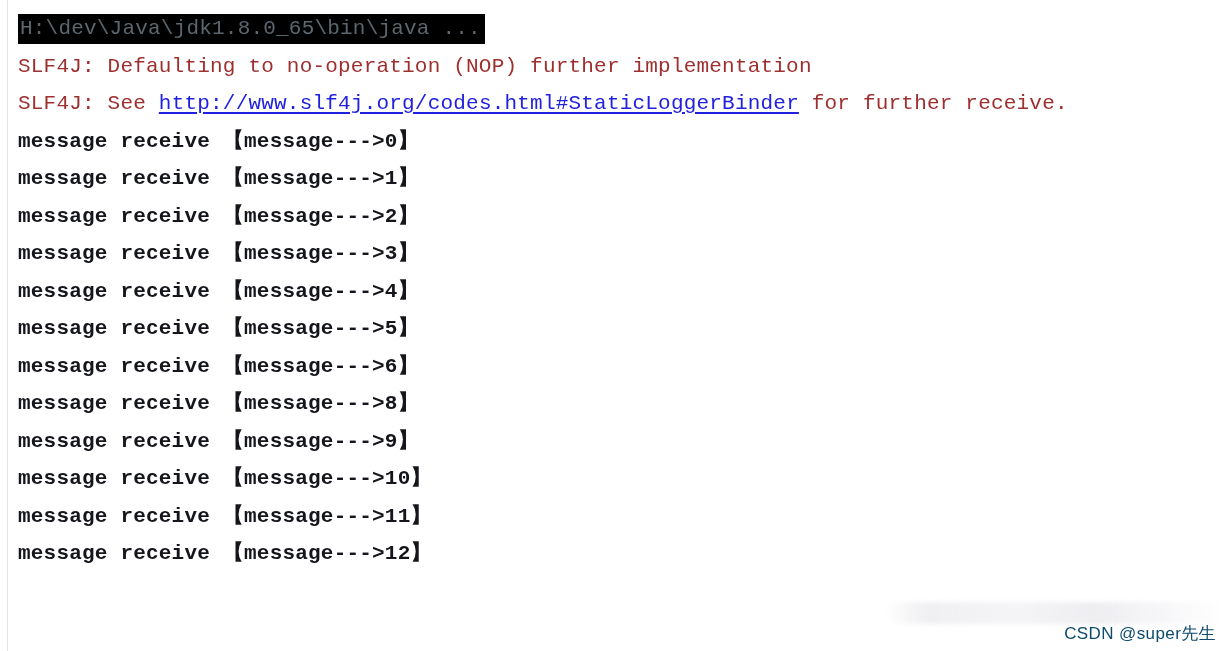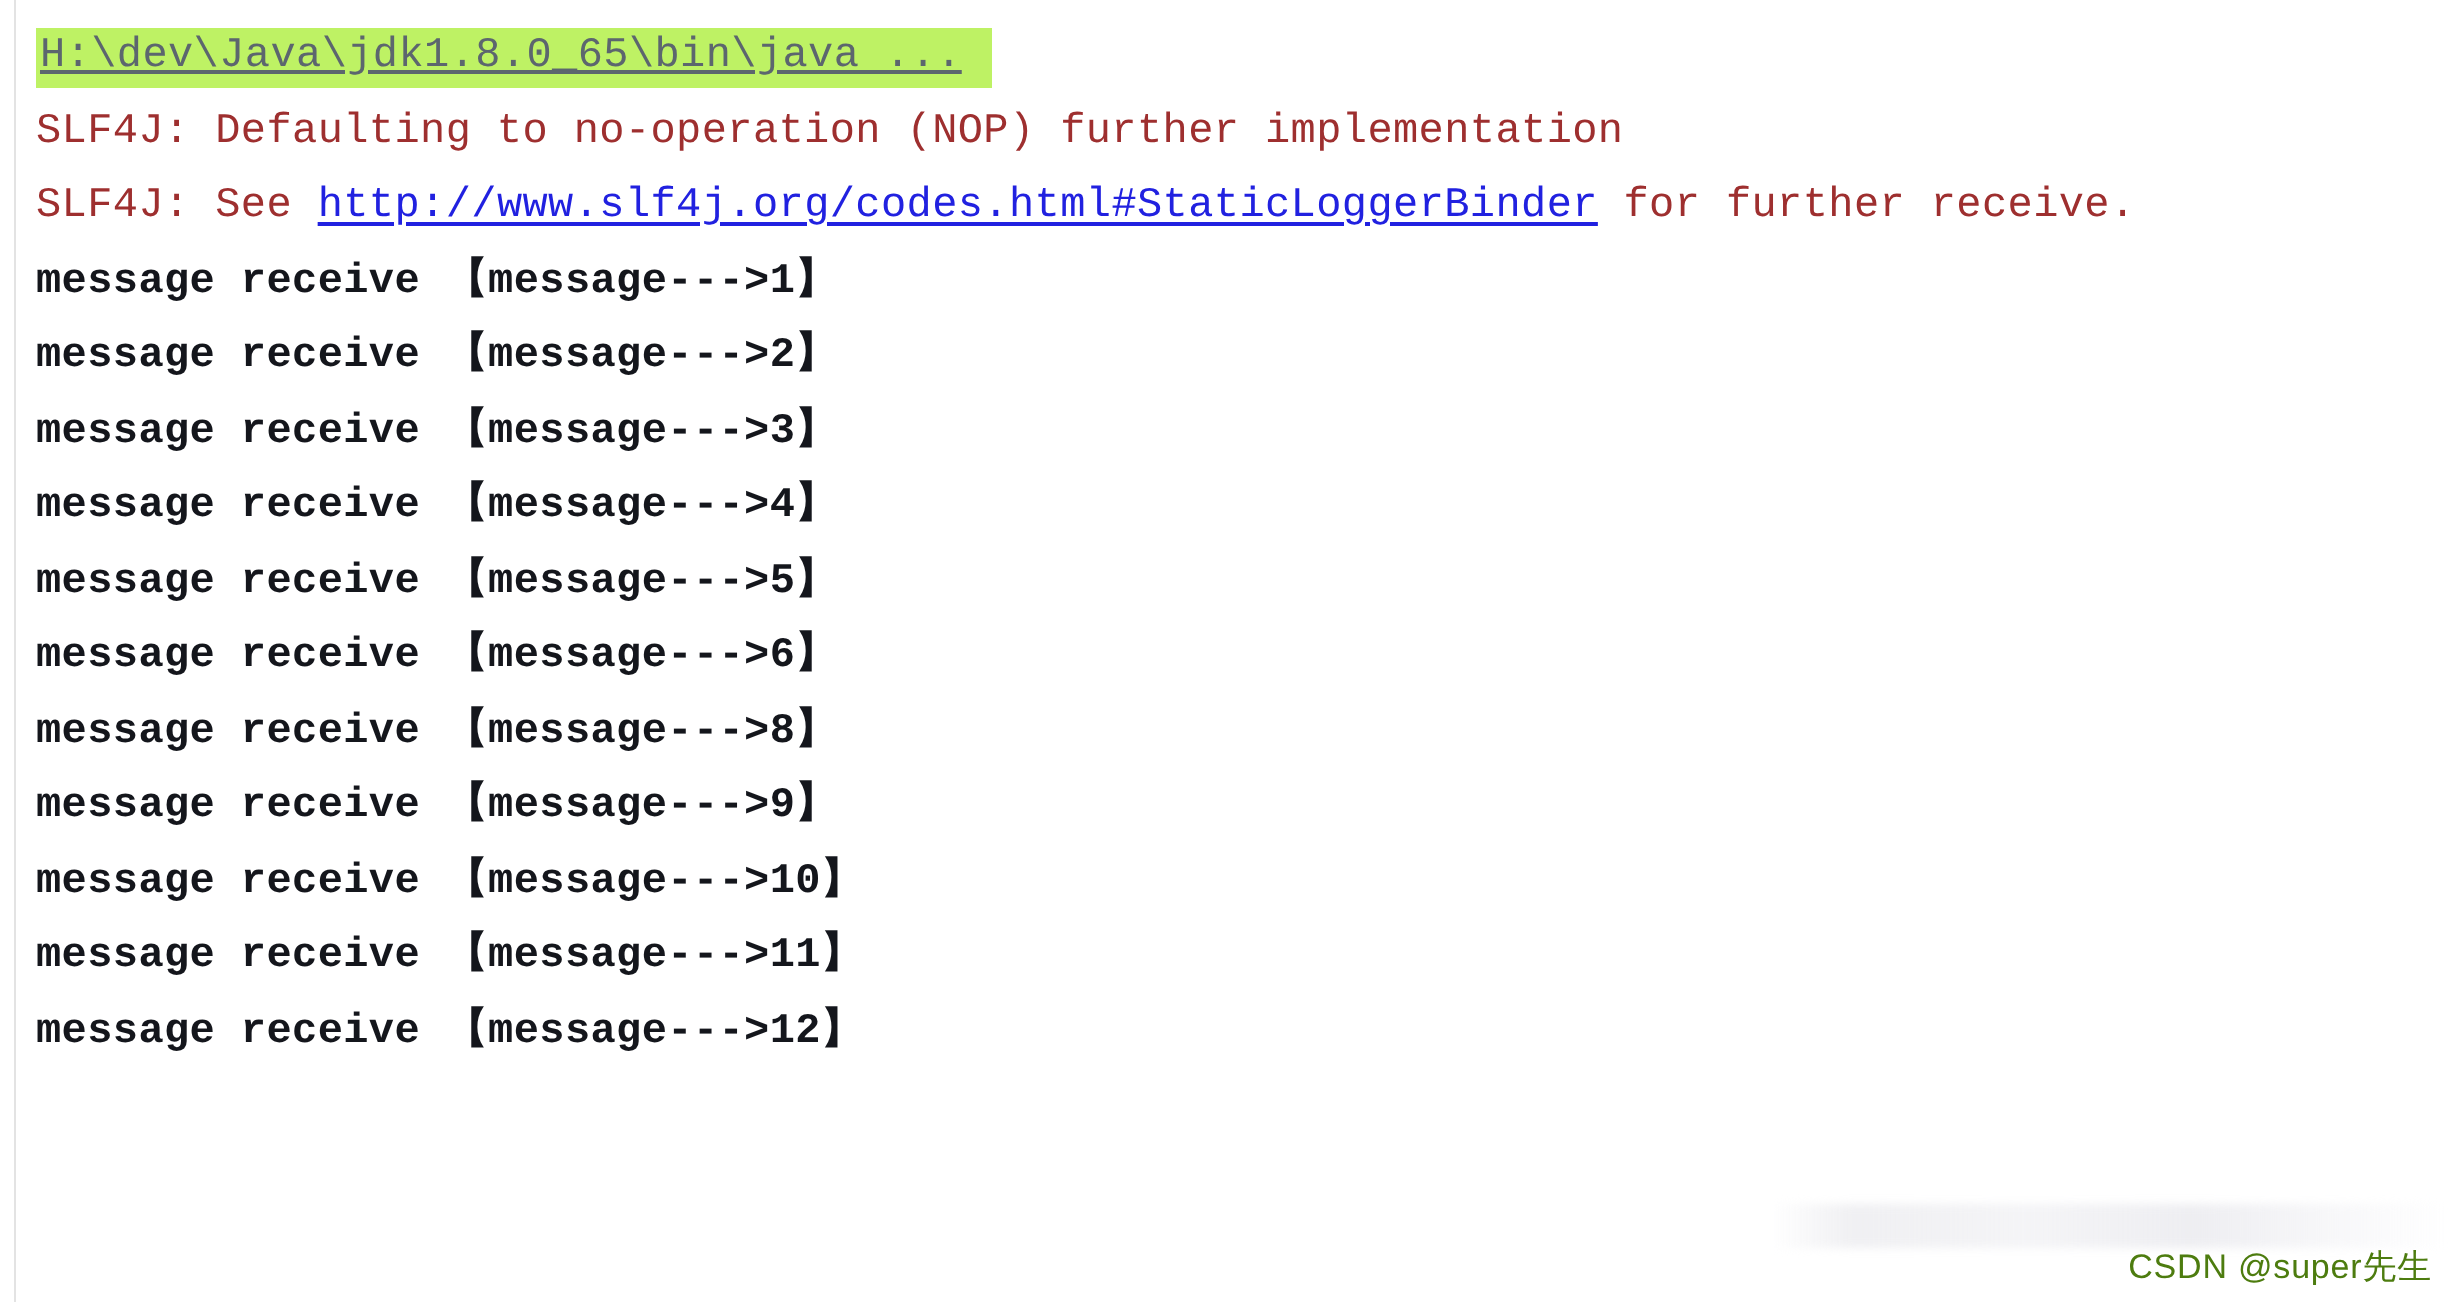--- a/index.html
+++ b/index.html
@@ -52,23 +52,22 @@
 
   .line .seg {
     white-space: pre;
   }
 
   
   .line.cmd {
     color: #5c666e;
   }
   .line.cmd .hl {
-    background: #bef264;
-    padding: 3px 15px 4px 2px;
-    text-decoration: underline;
+    background: #000000;
+    padding: 3px 4px 4px 2px;
   }
 
   
   .line.slf4j {
     color: #9e2f2f;
   }
 
   .line.slf4j .link {
     color: #2121e0;
     text-decoration: underline;
@@ -98,41 +97,42 @@
         rgba(250,250,252,0) 100%);
     filter: blur(2px);
   }
 
   #watermark {
     position: absolute;
     right: 12px;
     bottom: 6px;
     font-family: "Liberation Sans", sans-serif;
     font-size: 17px;
-    color: #4d7c0f;
+    color: #0c4a6e;
     letter-spacing: 0.4px;
     white-space: pre;
   }
 </style>
 </head>
 <body>
 
 <div id="console">
 
   <div id="gutter-line"></div>
 
   <div id="lines">
 
     <div class="line cmd"><span class="seg hl">H:\dev\Java\jdk1.8.0_65\bin\java ...</span></div>
 
 
     <div class="line slf4j"><span class="seg">SLF4J: Defaulting to no-operation (NOP) further implementation</span></div>
 
     <div class="line slf4j"><span class="seg">SLF4J: See </span><span class="seg link">http://www.slf4j.org/codes.html#StaticLoggerBinder</span><span class="seg"> for further receive.</span></div>
 
+    <div class="line msg"><span class="seg">message receive 【message---&gt;0】</span></div>
     <div class="line msg"><span class="seg">message receive 【message---&gt;1】</span></div>
     <div class="line msg"><span class="seg">message receive 【message---&gt;2】</span></div>
     <div class="line msg"><span class="seg">message receive 【message---&gt;3】</span></div>
     <div class="line msg"><span class="seg">message receive 【message---&gt;4】</span></div>
     <div class="line msg"><span class="seg">message receive 【message---&gt;5】</span></div>
     <div class="line msg"><span class="seg">message receive 【message---&gt;6】</span></div>
     <div class="line msg"><span class="seg">message receive 【message---&gt;8】</span></div>
     <div class="line msg"><span class="seg">message receive 【message---&gt;9】</span></div>
     <div class="line msg"><span class="seg">message receive 【message---&gt;10】</span></div>
     <div class="line msg"><span class="seg">message receive 【message---&gt;11】</span></div>

